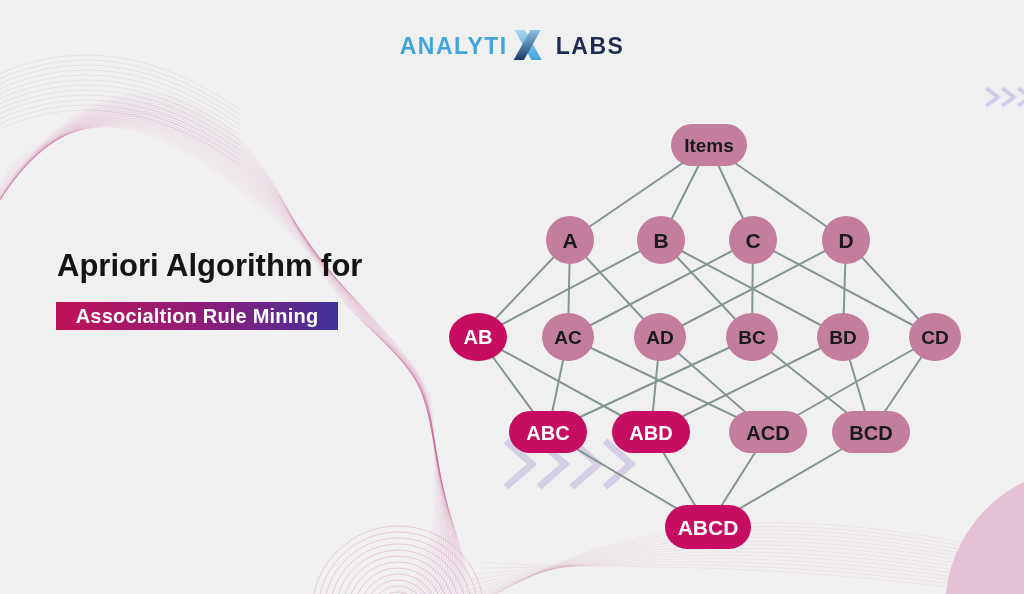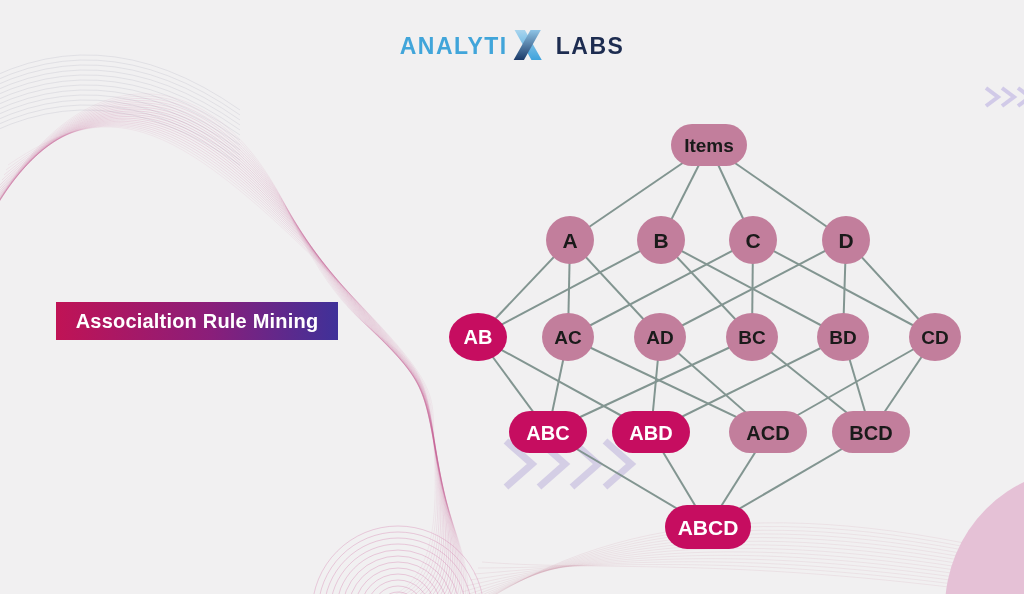--- a/index.html
+++ b/index.html
@@ -10,21 +10,21 @@
   svg.layer{position:absolute;left:0;top:0;}
   
   .logo{position:absolute;top:30px;left:50%;transform:translateX(-50%);
     display:flex;align-items:flex-end;gap:1px;}
   .logo .p1{color:#41A5DA;font-size:23px;font-weight:700;letter-spacing:1.5px;}
   .logo .p2{color:#1D2C50;font-size:23px;font-weight:700;letter-spacing:1.5px;margin-left:8px;}
   .logo svg{display:block;margin:0 2px;}
   
   .title{position:absolute;left:57px;top:248px;font-size:31px;font-weight:800;
     color:#141414;letter-spacing:0px;white-space:nowrap;}
-  .banner{position:absolute;left:56px;top:302px;width:282px;height:38px;
+  .banner{position:absolute;left:56px;top:302px;width:282px;height:28px;
     background:linear-gradient(90deg,#C01355 0%,#8A1E7A 55%,#3F3199 100%);
     display:flex;align-items:center;justify-content:center;}
   .banner span{color:#fff;font-size:20px;font-weight:700;letter-spacing:0.2px;white-space:nowrap;}
   
   text.nlab{font-family:"Liberation Sans",sans-serif;font-weight:700;fill:#1a1a1a;text-anchor:middle;}
   text.nlab.hi{fill:#ffffff;}
 </style>
 </head>
 <body>
 
@@ -172,20 +172,21 @@
           <stop offset="0" stop-color="#8FC4E6"></stop>
             <stop offset="1" stop-color="#1B3A68"></stop>
         </linearGradient>
       </defs>
       <polygon points="4,0 15,0 33,32 22,32" fill="url(#gx1)"></polygon>
       <polygon points="21,0 32,0 14,32 3,32" fill="url(#gx2)"></polygon>
     </svg>
     <span class="p2">LABS</span>
   </div>
 
+  <div class="title">Apriori Algorithm for</div>
   <div class="banner">
     <span>Associaltion Rule Mining</span>
   </div>
 
   <svg class="layer" width="1024" height="594" viewBox="0 0 1024 594">
 
     <g stroke="#7D918C" stroke-width="2" opacity="0.95">
       <line x1="709" y1="145" x2="570" y2="240"></line>
       <line x1="709" y1="145" x2="661" y2="240"></line>
       <line x1="709" y1="145" x2="753" y2="240"></line>

